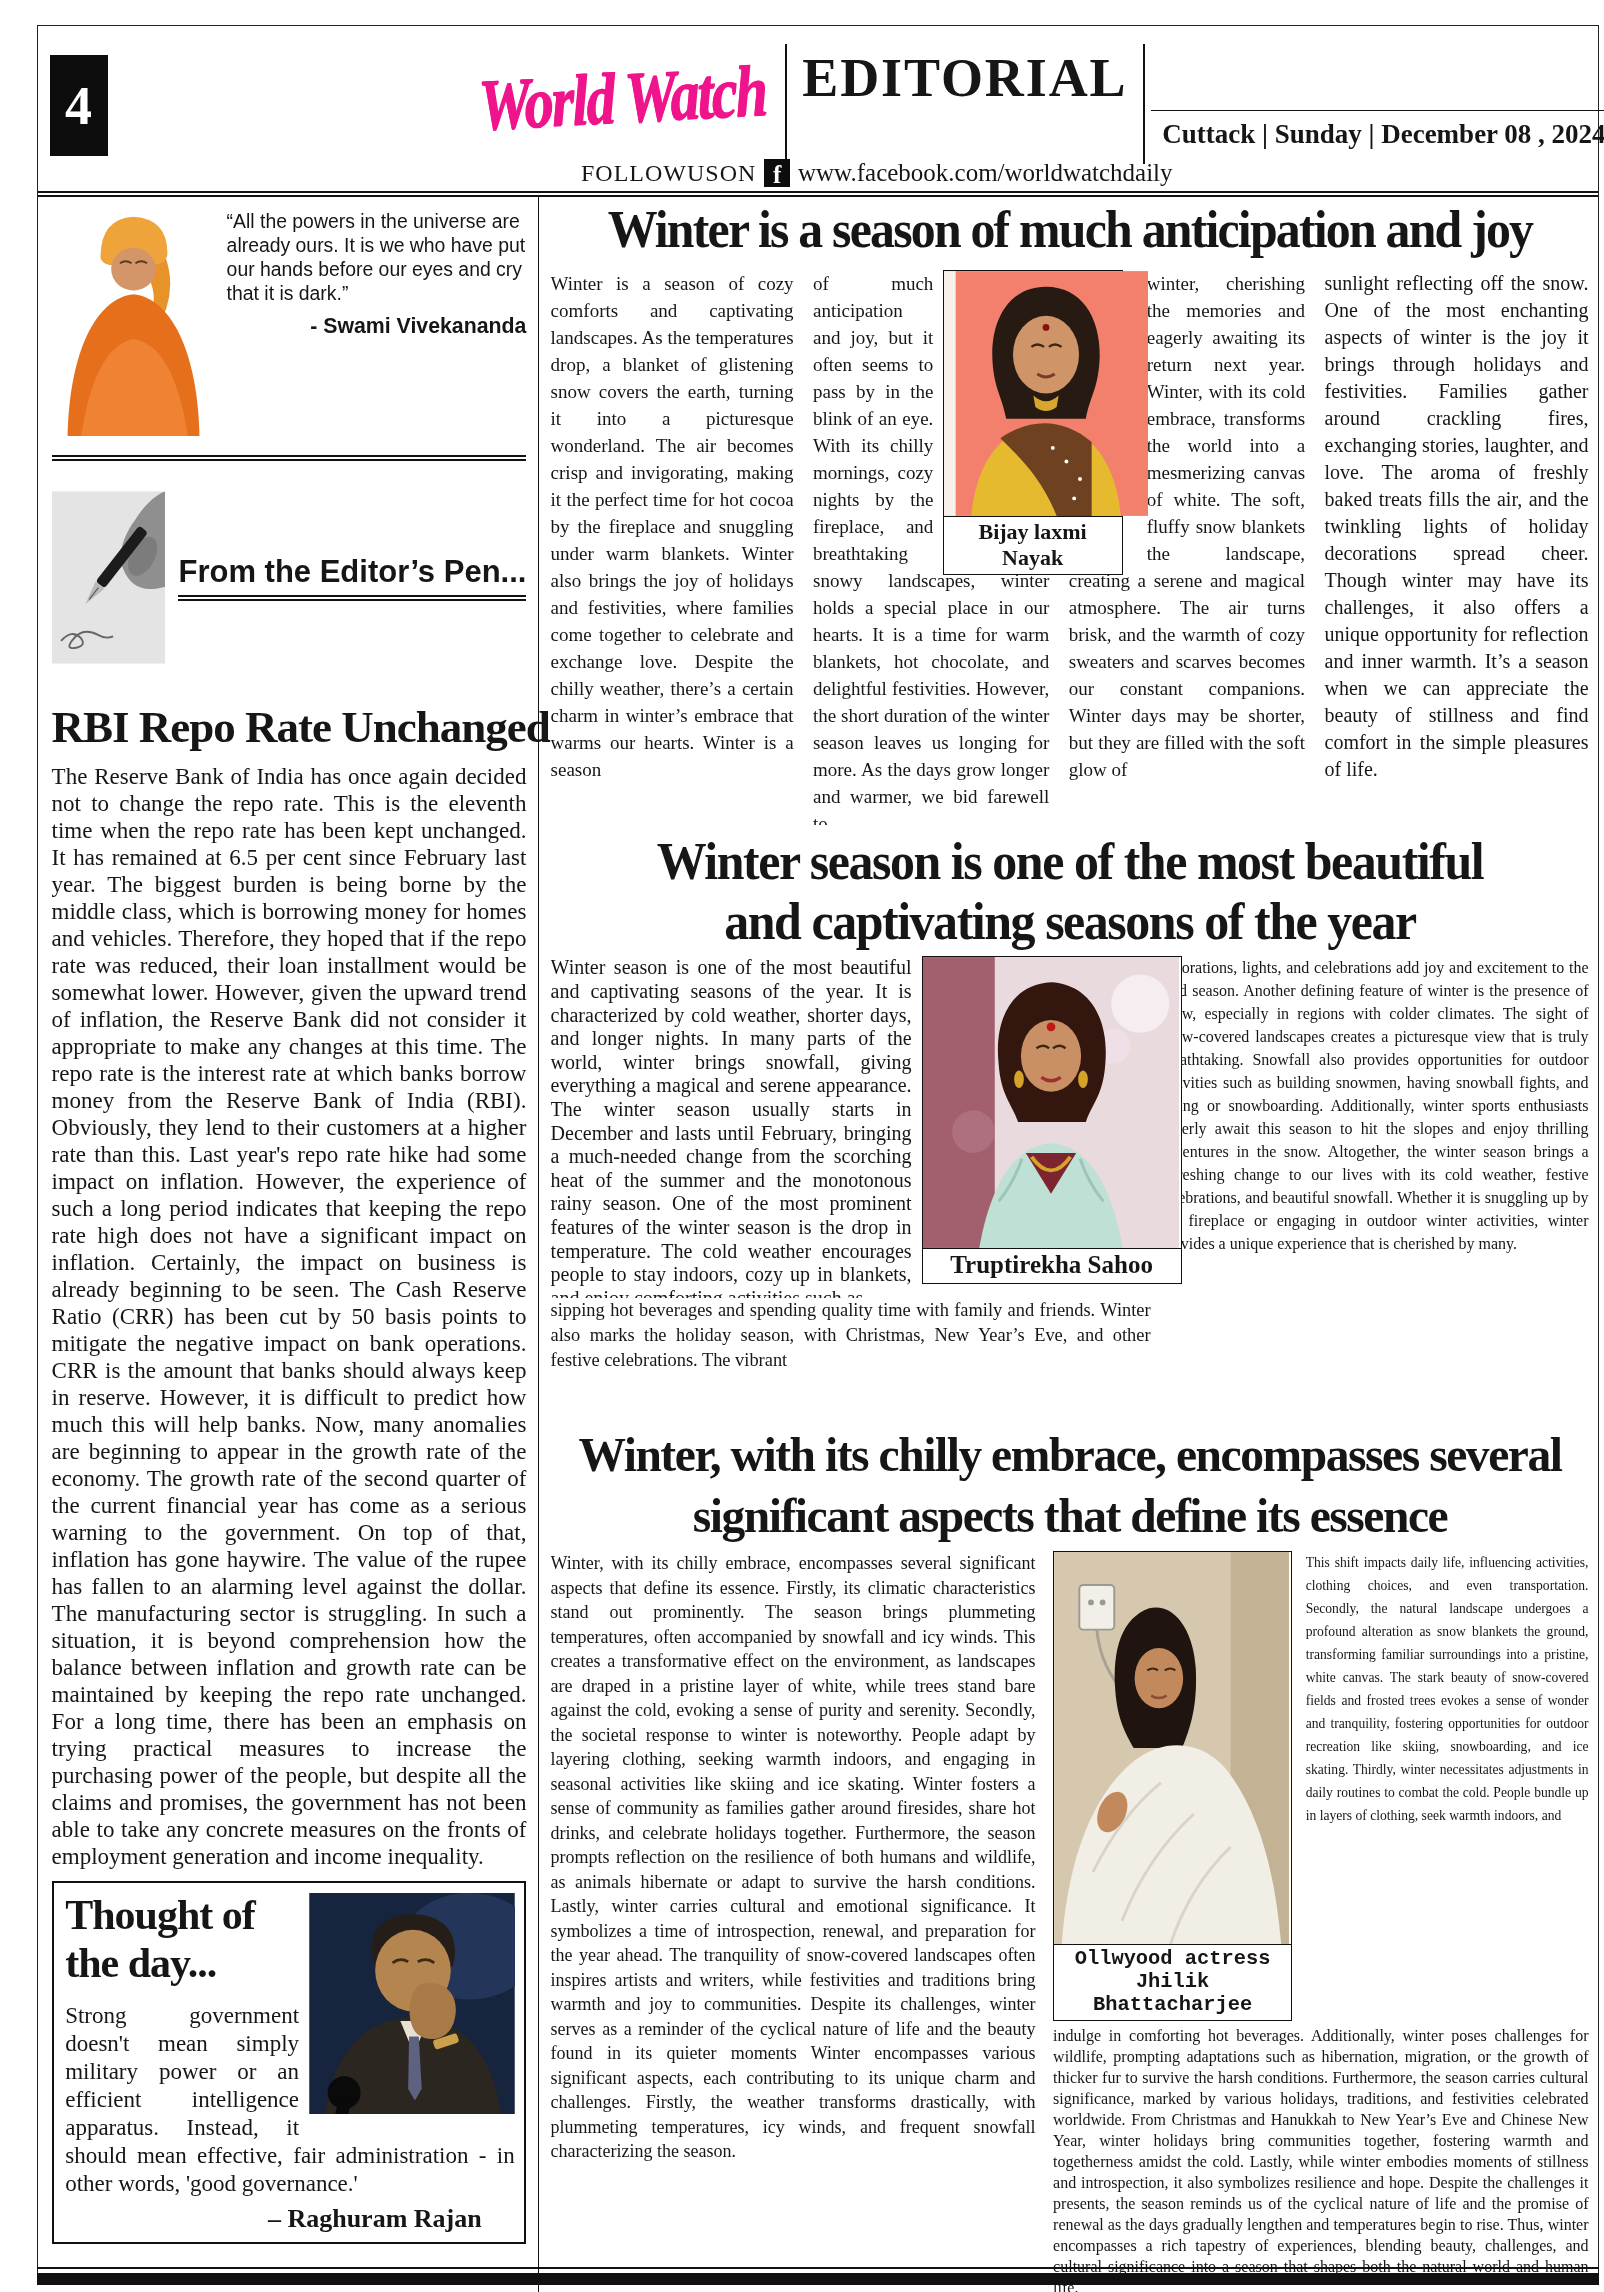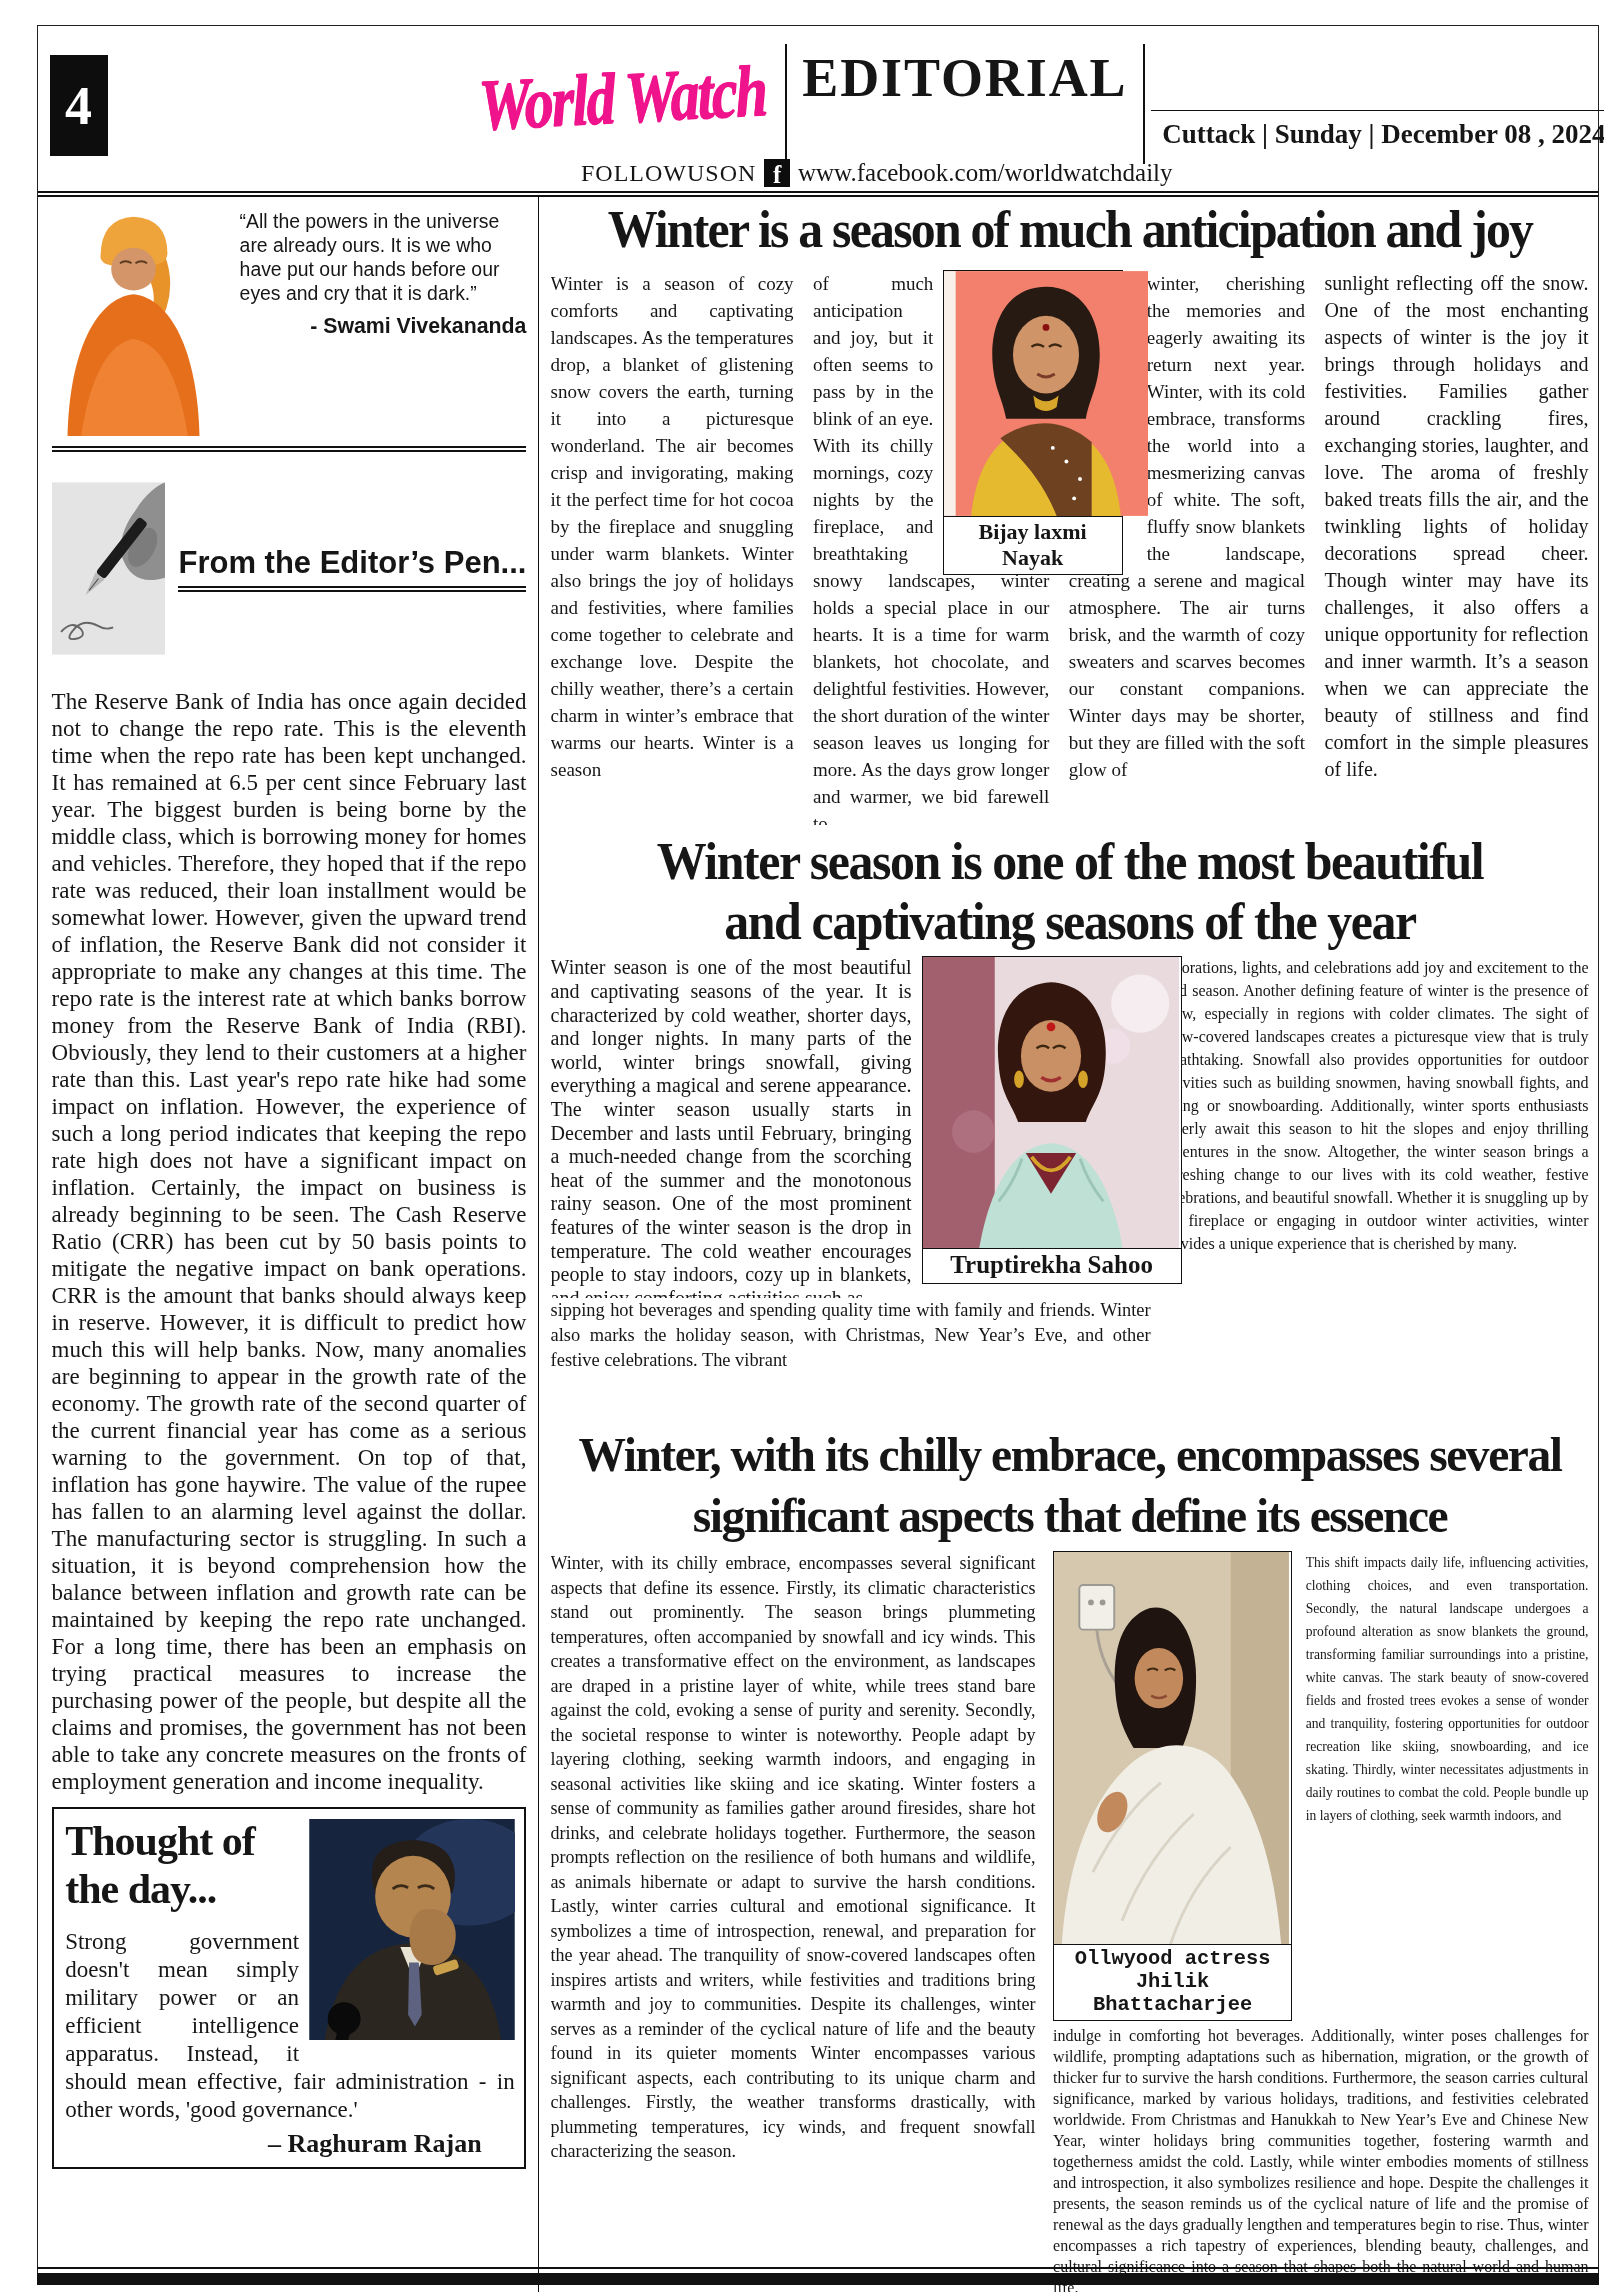--- a/index.html
+++ b/index.html
@@ -27,21 +27,21 @@
   .fb-icon { display:inline-flex; width:26px; height:28px; background:#0d0d0d; color:#fff; align-items:flex-end;
     justify-content:center; font-weight:bold; font-size:25px; line-height:25px; }
   .follow-url { font-size:25px; }
 
   
   .content { display:flex; align-items:stretch; }
   aside.leftcol { width:501px; border-right:1.9px solid #111; padding:7.8px 11.6px 0 13.6px; }
   main.rightcol { flex:1; padding:1.9px 9.7px 0 11.6px; min-width:0; }
 
   
-  .quote-row { display:flex; gap:25px; border-bottom:6.8px double #111; padding-bottom:10px; }
+  .quote-row { display:flex; gap:12px; border-bottom:6.8px double #111; padding-bottom:19px; }
   .quote-row svg { flex:0 0 auto; }
   .quote-text { font-family:"Liberation Sans", sans-serif; font-size:19.4px; line-height:24px; padding-top:3.9px; }
   .quote-author { font-family:"Liberation Sans", sans-serif; font-weight:bold; font-size:21.3px; text-align:right; margin-top:9.7px; }
 
   
   .pen-row { display:flex; gap:13.6px; align-items:center; padding:5.8px 0 9.7px 0; }
   .pen-heading { font-family:"Liberation Sans", sans-serif; font-weight:bold; font-size:31px;
     border-bottom:6.8px double #111; padding-bottom:4.9px; white-space:nowrap; }
 
   
@@ -150,20 +150,21 @@
               <rect x="67" y="34" width="15" height="94" rx="5" fill="#1c1c1c"></rect>
               <polygon points="67,128 82,128 75,160" fill="#b9b9b9"></polygon>
               <line x1="75" y1="132" x2="75" y2="152" stroke="#555" stroke-width="1.5"></line>
             </g>
             <path d="M12,198 q14,-16 26,-4 q8,10 -6,13 q-15,3 -5,-10 q13,-18 34,-7 q10,6 20,2" stroke="#666" stroke-width="2.5" fill="none"></path>
           </svg>
           <h2 class="pen-heading">From the Editor’s Pen...</h2>
         </div>
 
         <article>
+          <h1 class="rbi-title">RBI Repo Rate Unchanged</h1>
           <div class="rbi-body">The Reserve Bank of India has once again decided not to change the repo rate. This is the eleventh time when the repo rate has been kept unchanged. It has remained at 6.5 per cent since February last year. The biggest burden is being borne by the middle class, which is borrowing money for homes and vehicles. Therefore, they hoped that if the repo rate was reduced, their loan installment would be somewhat lower. However, given the upward trend of inflation, the Reserve Bank did not consider it appropriate to make any changes at this time. The repo rate is the interest rate at which banks borrow money from the Reserve Bank of India (RBI). Obviously, they lend to their customers at a higher rate than this. Last year's repo rate hike had some impact on inflation. However, the experience of such a long period indicates that keeping the repo rate high does not have a significant impact on inflation. Certainly, the impact on business is already beginning to be seen. The Cash Reserve Ratio (CRR) has been cut by 50 basis points to mitigate the negative impact on bank operations. CRR is the amount that banks should always keep in reserve. However, it is difficult to predict how much this will help banks. Now, many anomalies are beginning to appear in the growth rate of the economy.  The growth rate of the second quarter of the current financial year has come as a serious warning to the government. On top of that, inflation has gone haywire. The value of the rupee has fallen to an alarming level against the dollar. The manufacturing sector is struggling. In such a situation, it is beyond comprehension how the balance between inflation and growth rate can be maintained by keeping the repo rate unchanged. For a long time, there has been an emphasis on trying practical measures to increase the purchasing power of the people, but despite all the claims and promises, the government has not been able to take any concrete measures on the fronts of employment generation and income inequality.</div>
         </article>
 
         <div class="thought-box">
           <svg class="thought-photo" width="206" height="221" viewBox="0 0 212 228">
             <rect width="212" height="228" fill="#16253d"></rect>
             <ellipse cx="165" cy="55" rx="70" ry="55" fill="#23365a"></ellipse>
             <path d="M66,46 C72,16 138,12 148,46 C152,58 150,68 148,76 L68,76 C64,66 64,56 66,46 Z" fill="#241d18"></path>
             <ellipse cx="107" cy="80" rx="39" ry="42" fill="#b5854f"></ellipse>
             <path d="M86,72 q8,-6 16,-1 M112,71 q9,-5 17,1" stroke="#3a2a18" stroke-width="3" fill="none"></path>

